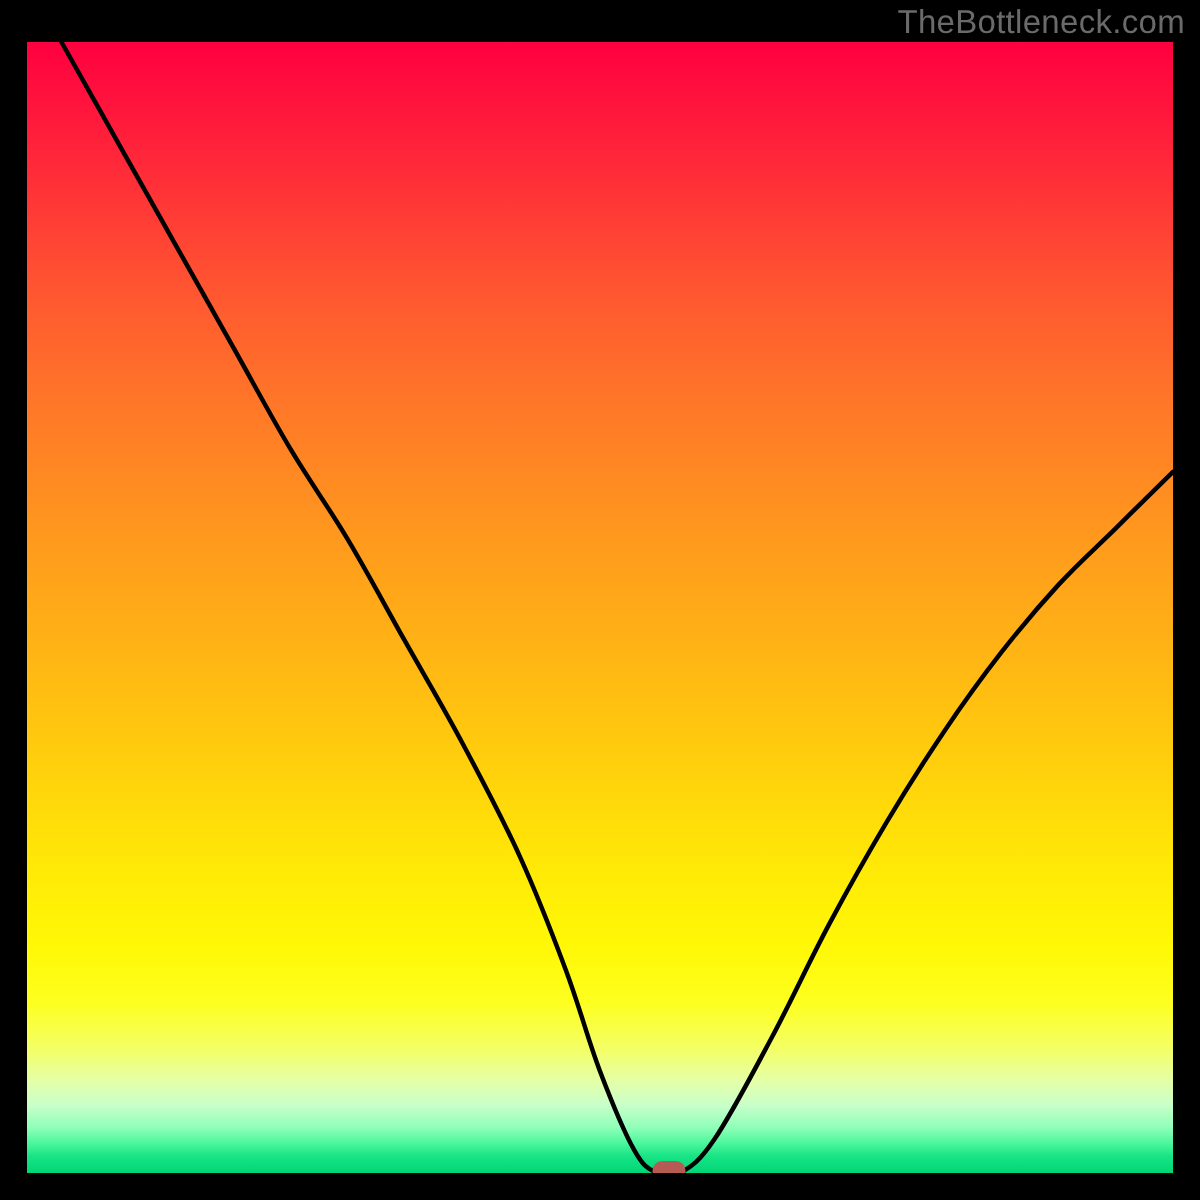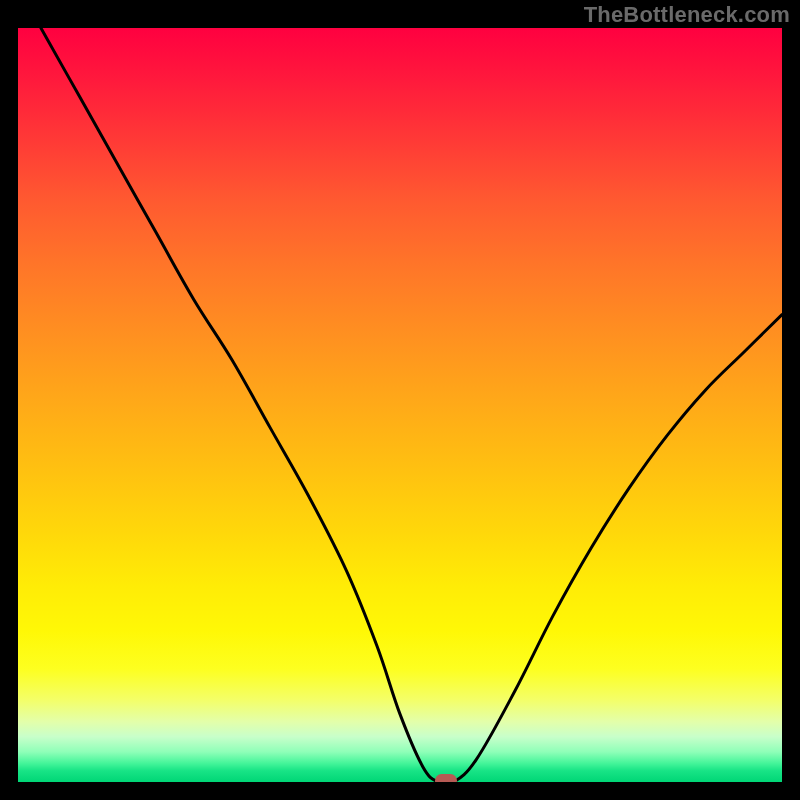--- a/index.html
+++ b/index.html
@@ -17,21 +17,21 @@
     height: 800px;
     background: #000;
   }
   .watermark {
     position: absolute;
     top: 2px;
     right: 10px;
     color: #6a6a6a;
     font-size: 22px;
     letter-spacing: 0.2px;
-    font-weight: 700;
+    font-weight: 400;
     z-index: 4;
   }
   .plot-area {
     position: absolute;
     left: 18px;
     top: 28px;
     width: 764px;
     height: 754px;
     overflow: hidden;
   }

